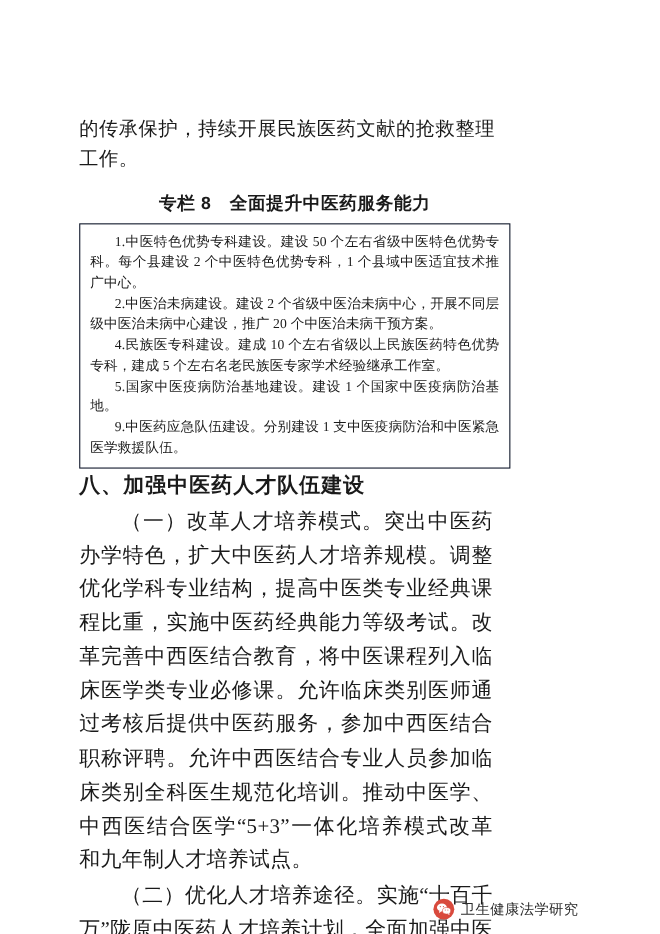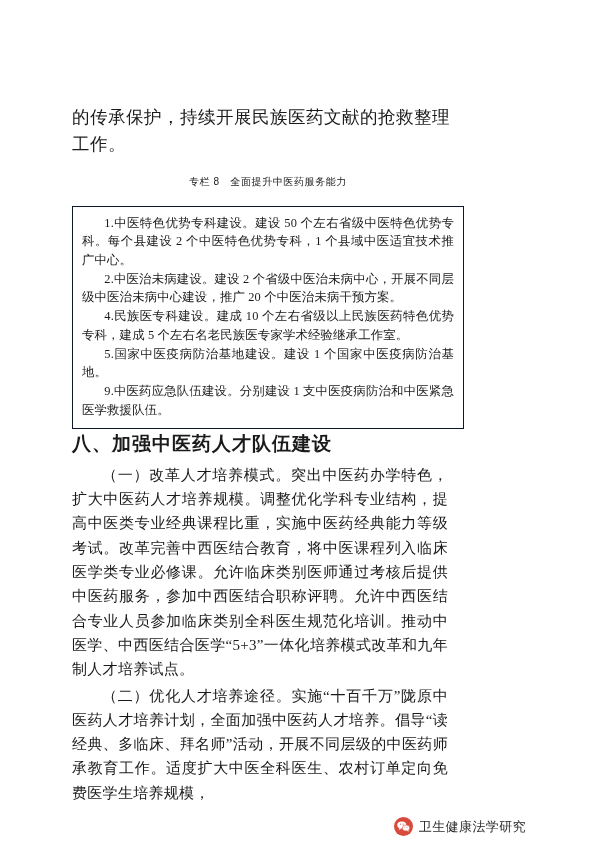--- a/index.html
+++ b/index.html
@@ -23,24 +23,24 @@
     padding: 0 72px;
   }
   .top-line {
     padding-top: 104px;
     font-size: 17.5px;
     line-height: 1.55;
     letter-spacing: 0.5px;
   }
   .box-title {
     text-align: center;
-    font-size: 10px;
-    font-weight: normal;
+    font-size: 16px;
+    font-weight: bold;
     margin-top: 17px;
-    margin-bottom: 17px;
+    margin-bottom: 7px;
     letter-spacing: 0.6px;
     font-family: "Liberation Sans", "DejaVu Sans", sans-serif;
   }
   .callout-box {
     border: 1px solid #0f172a;
     padding: 7px 9px 8px 9px;
     box-sizing: border-box;
   }
   .callout-box p {
     margin: 0 0 1px 0;
@@ -55,21 +55,21 @@
   }
   .section-heading {
     font-size: 19px;
     font-weight: bold;
     margin-top: 2px;
     margin-bottom: 6px;
     letter-spacing: 1px;
     font-family: "Liberation Sans", "DejaVu Sans", sans-serif;
   }
   .body-para {
-    font-size: 15px;
+    font-size: 19px;
     line-height: 1.62;
     text-align: justify;
     text-justify: inter-ideograph;
     text-indent: 2em;
     margin: 0 16px 2px 0;
     letter-spacing: 0.3px;
   }
   .footer {
     position: absolute;
     left: 0;

